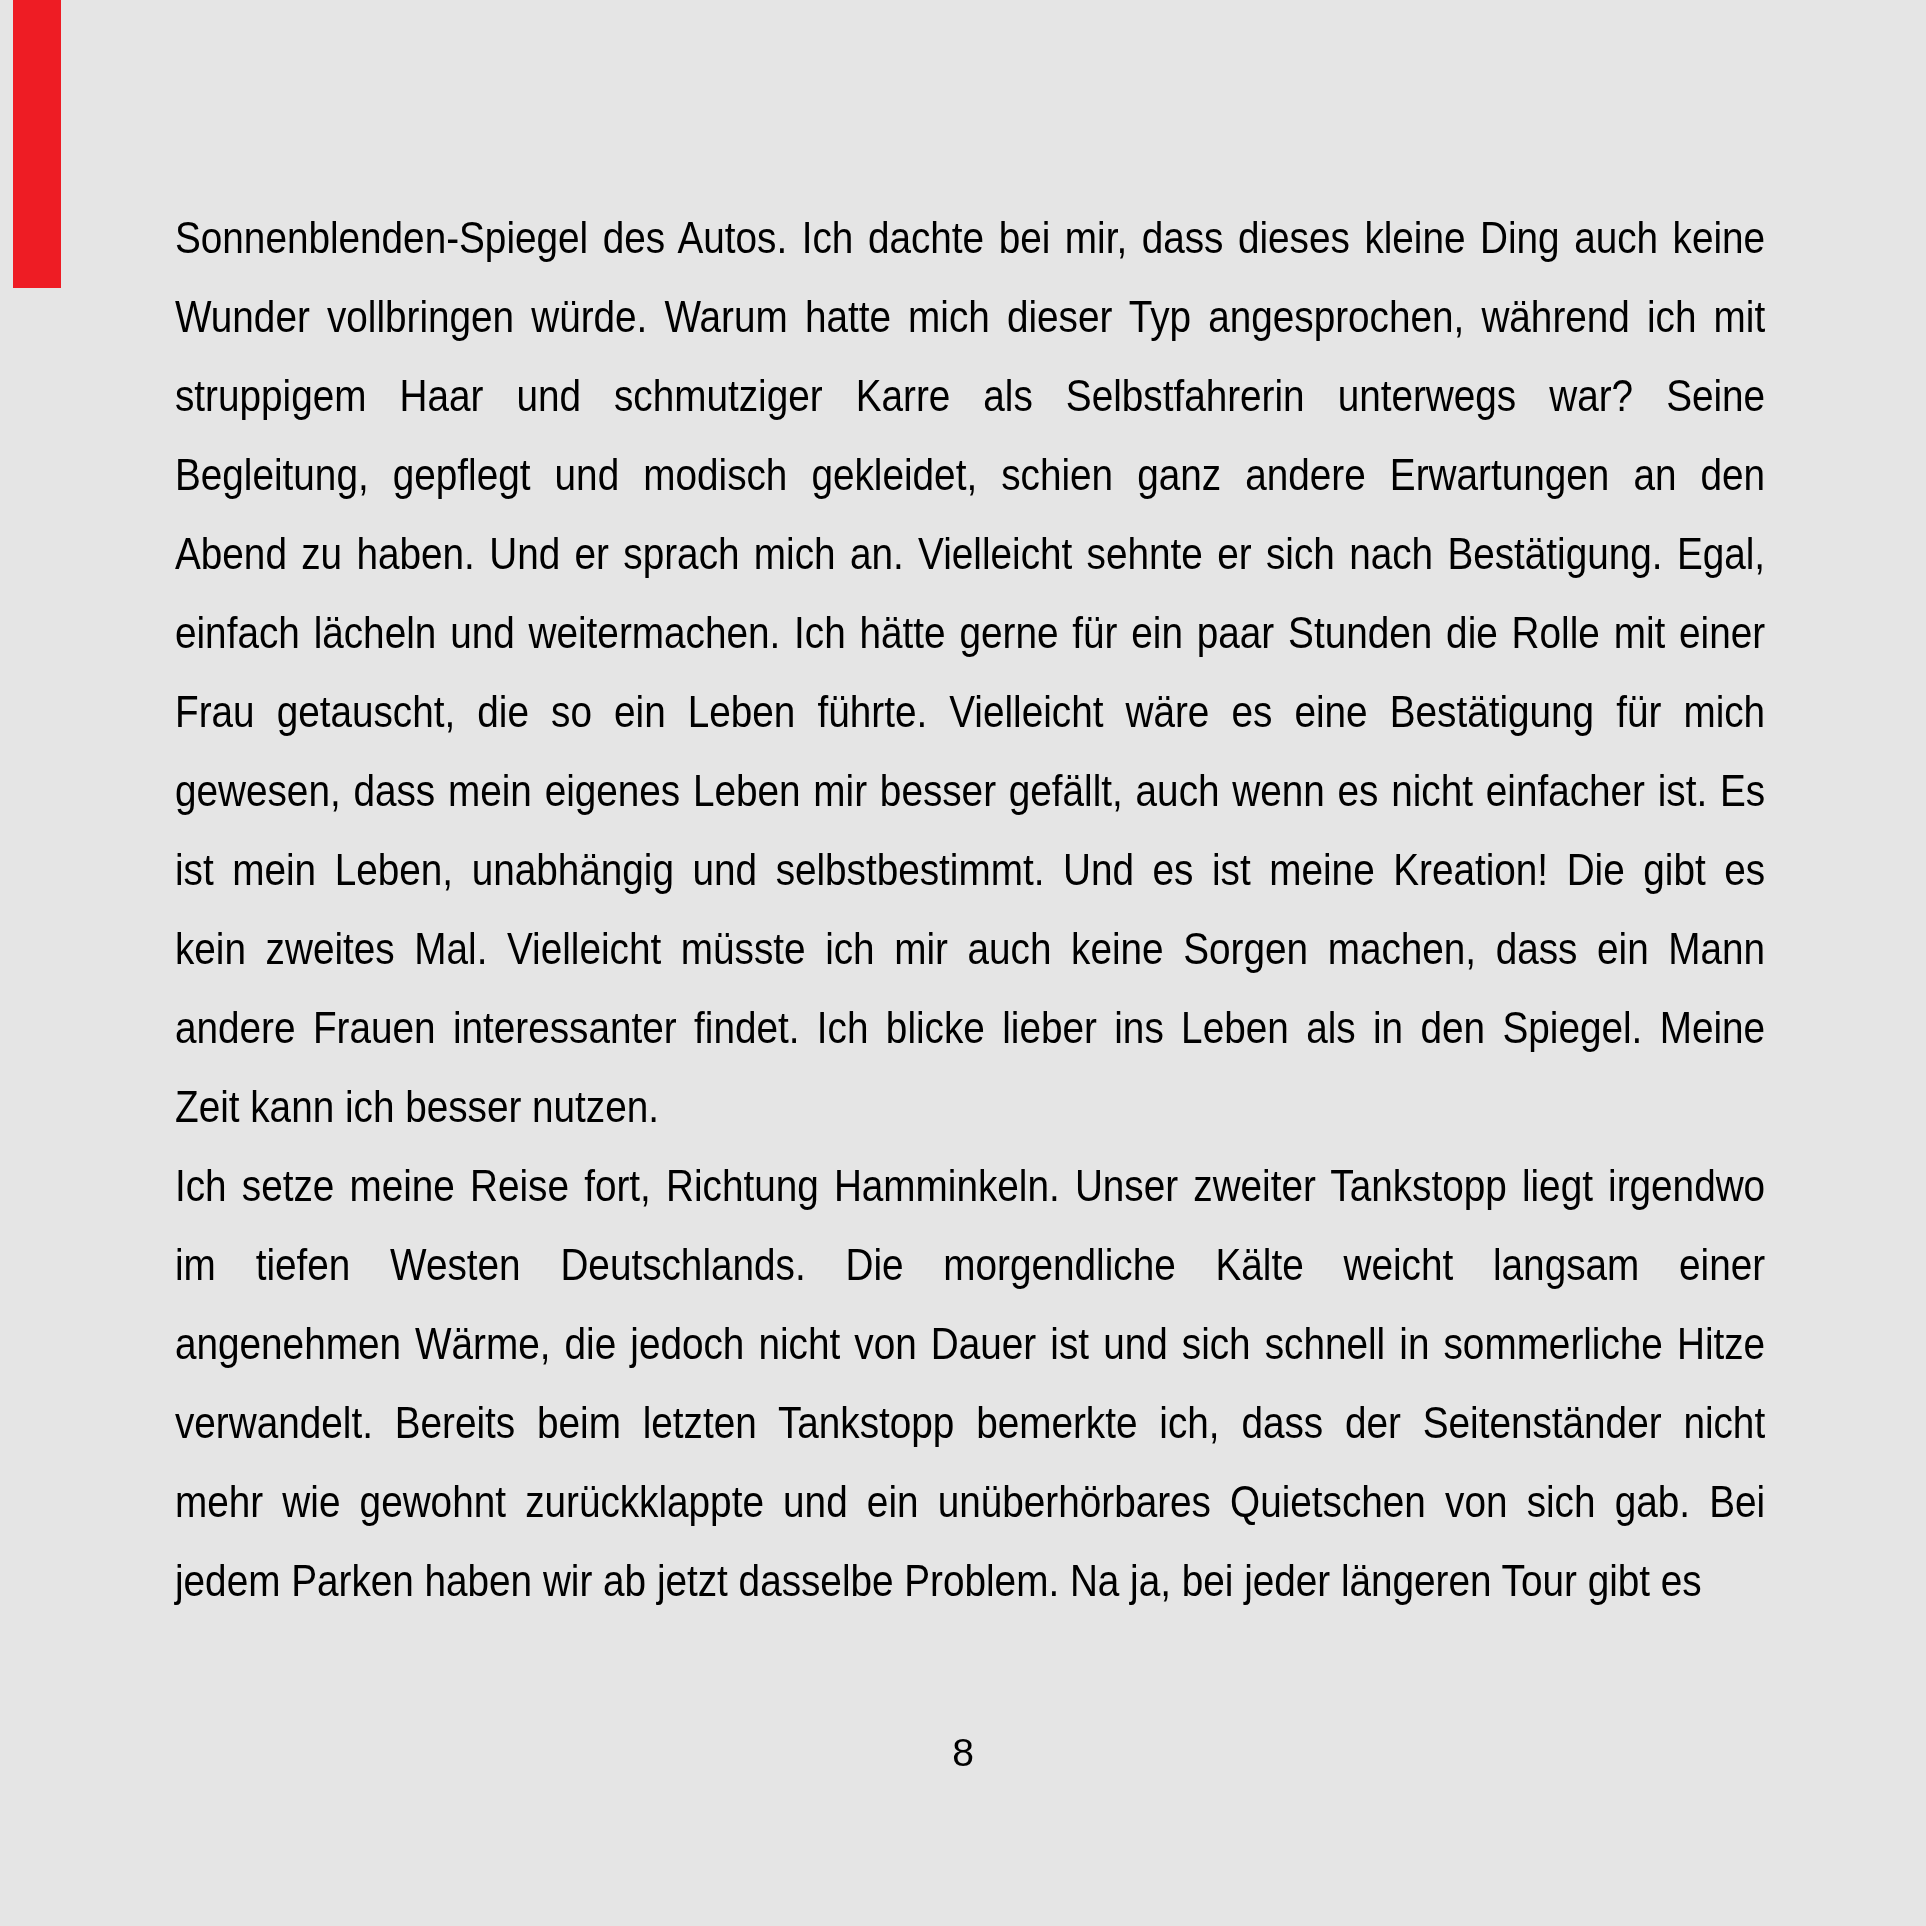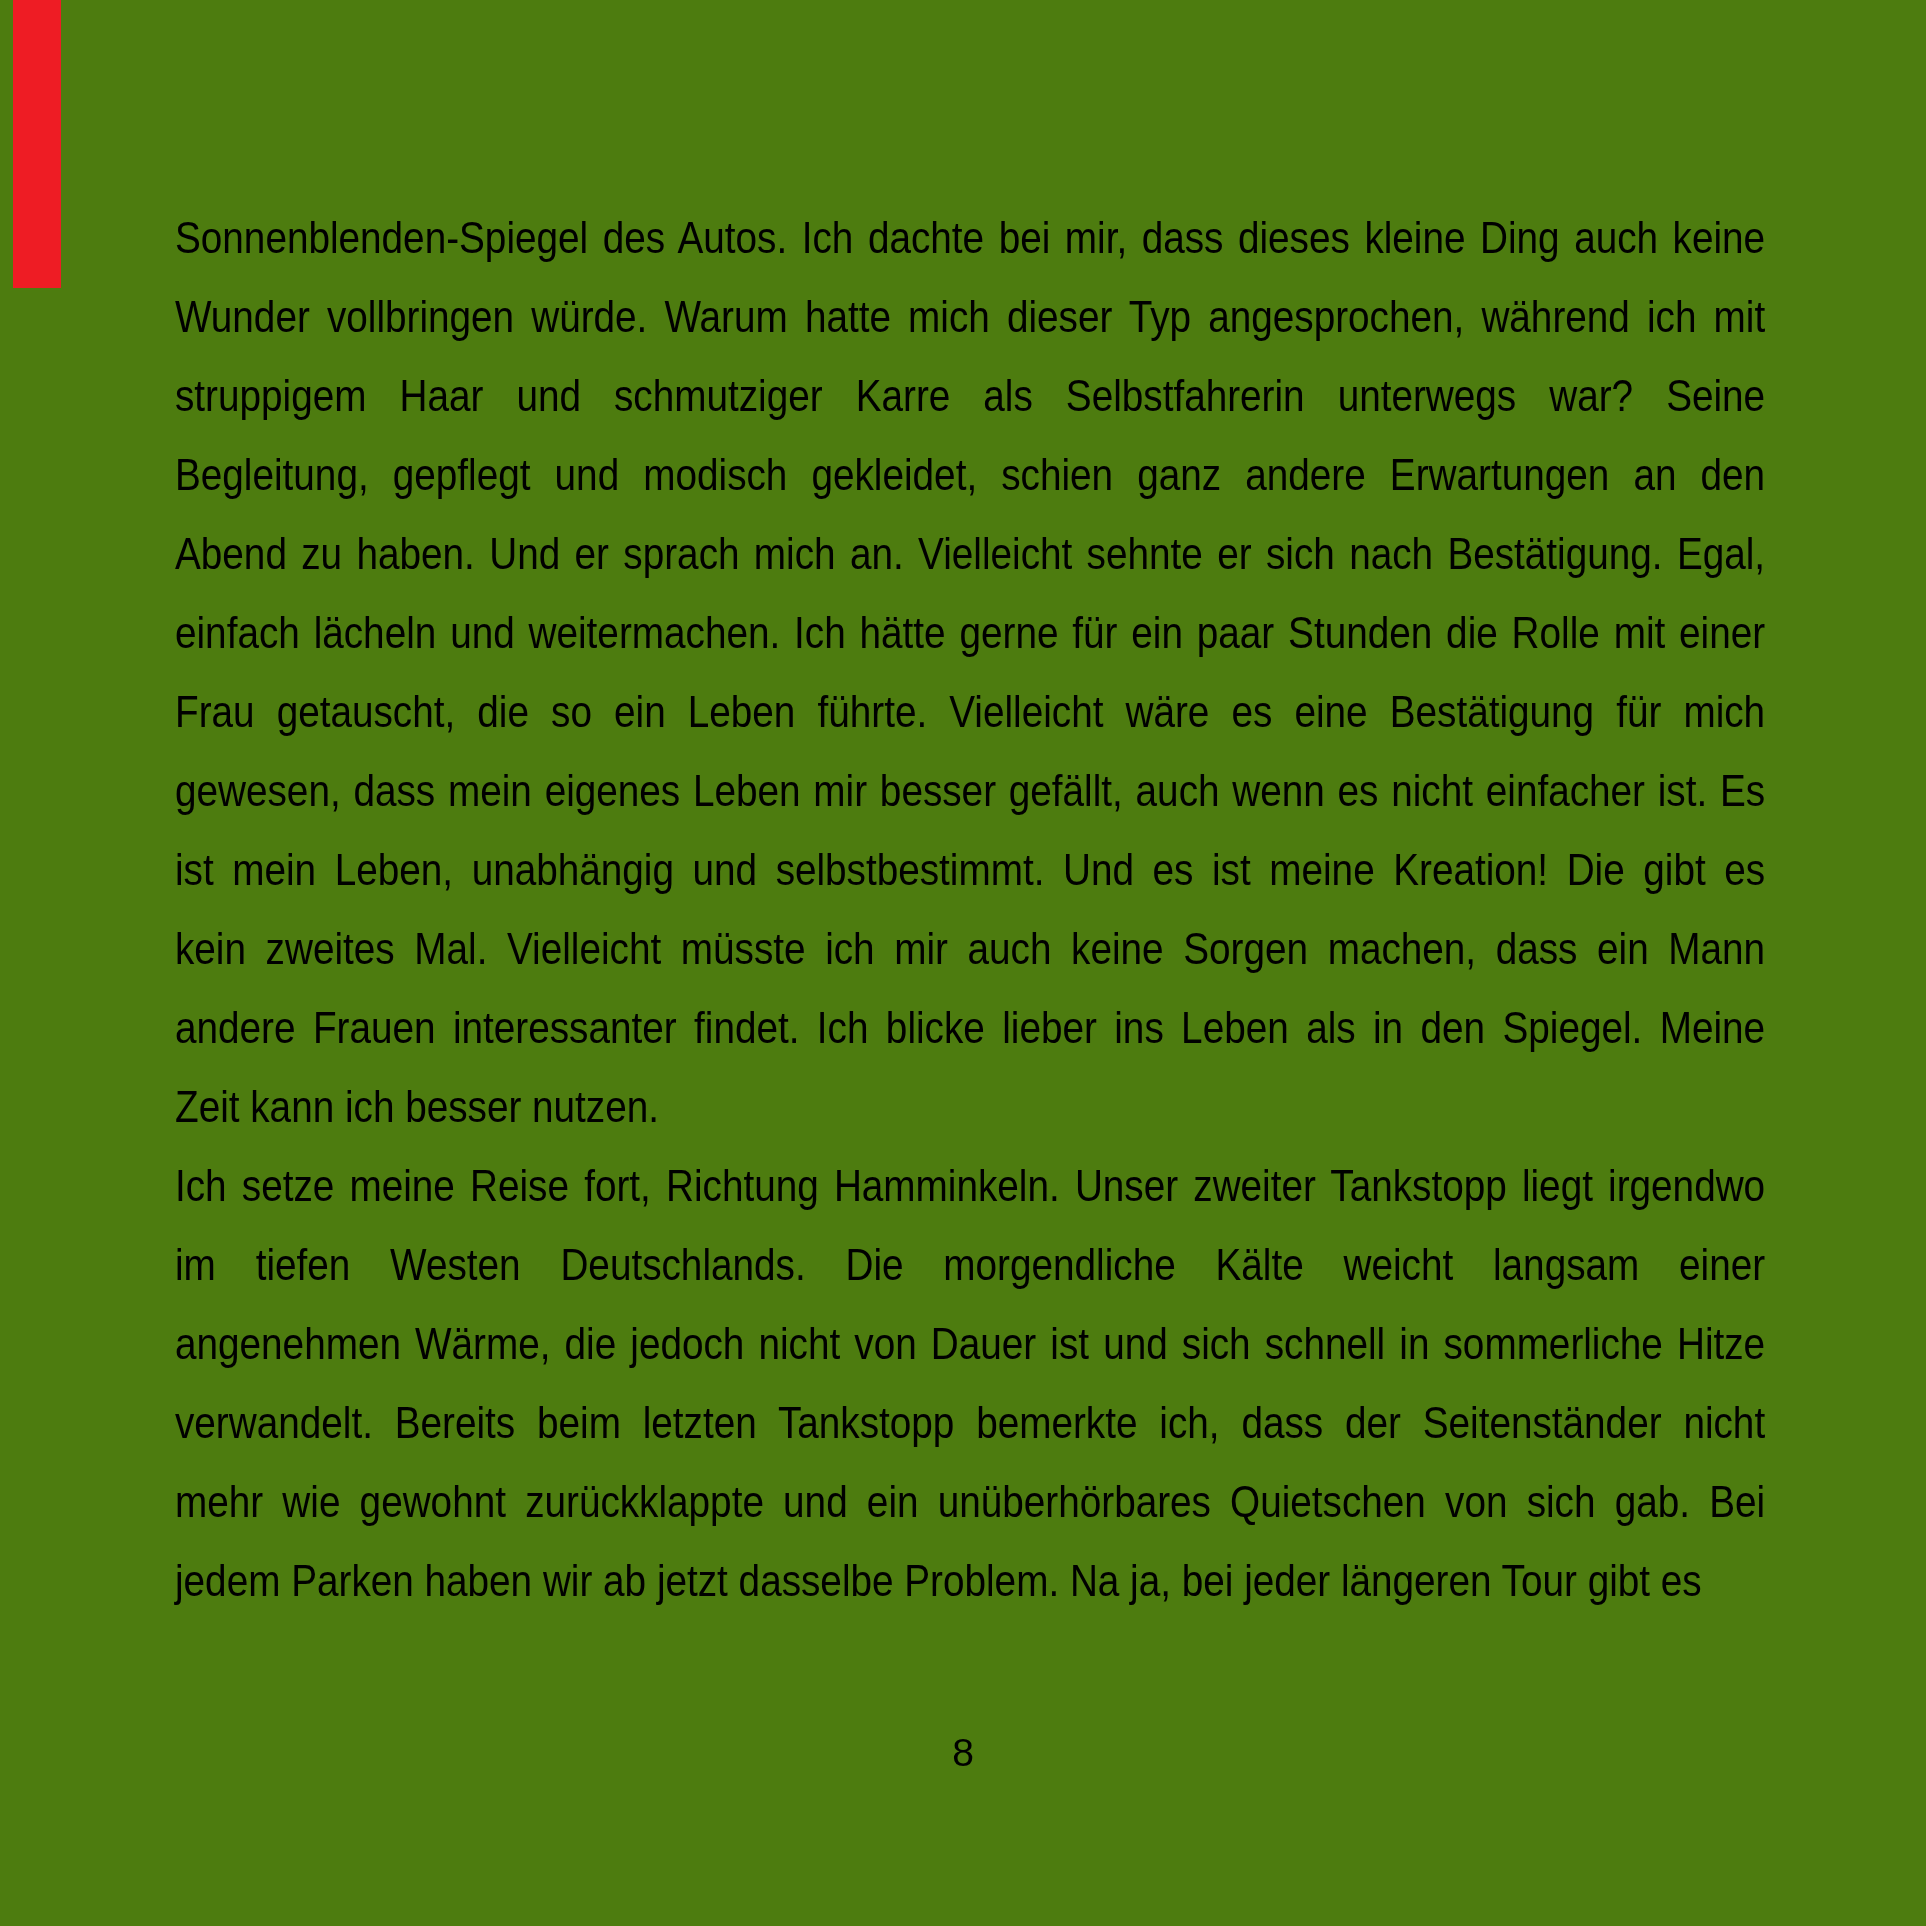--- a/index.html
+++ b/index.html
@@ -12,21 +12,21 @@
     height: 1926px;
     position: relative;
     font-family: "Liberation Sans", "DejaVu Sans", sans-serif;
     color: #000000;
   }
   .page {
     position: absolute;
     left: 0; top: 0;
     width: 1926px;
     height: 1926px;
-    background: #4d7c0f;
+    background: #e5e5e5;
     overflow: hidden;
   }
   .red-marker {
     position: absolute;
     left: 13.4px;
     top: 0;
     width: 48px;
     height: 288px;
     background: #ee1c24;
   }

